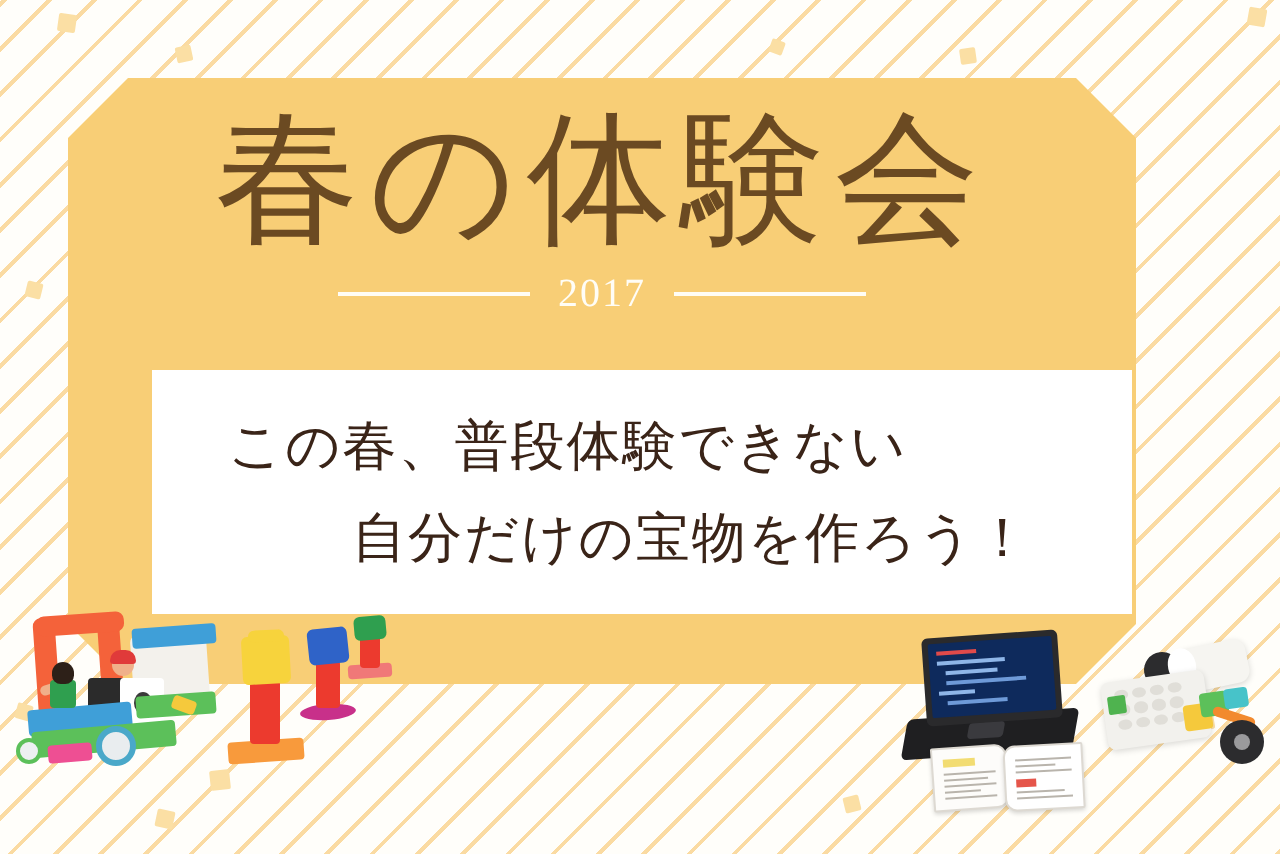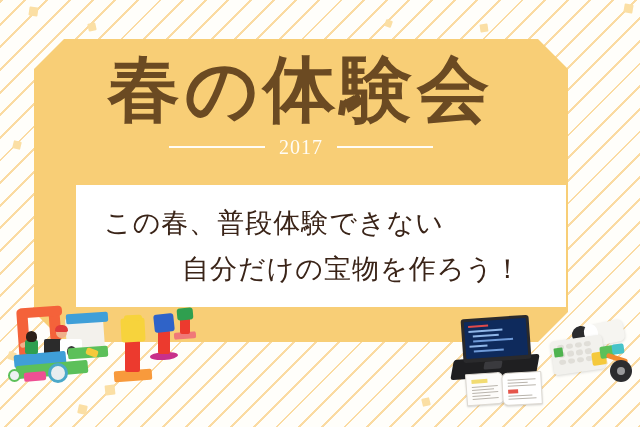--- a/index.html
+++ b/index.html
@@ -68,21 +68,21 @@
     width: 534px;
     text-align: center;
   }
 
   .main-title {
     font-family: "Liberation Serif", "DejaVu Serif", serif;
     font-size: 72px;
     line-height: 84px;
     letter-spacing: 5px;
     color: #6b4a22;
-    font-weight: 700;
+    font-weight: 400;
     white-space: nowrap;
   }
 
   
   .year-row {
     display: flex;
     align-items: center;
     justify-content: center;
     gap: 14px;
     margin-top: 4px;
@@ -106,33 +106,32 @@
     position: absolute;
     left: 76px;
     top: 185px;
     width: 490px;
     height: 122px;
     background: #ffffff;
     display: flex;
     flex-direction: column;
     justify-content: center;
     box-sizing: border-box;
-    padding: 0 28px;
+    padding: 0 38px;
   }
   .message-line {
     font-family: "Liberation Serif", "DejaVu Serif", serif;
     font-size: 27px;
     line-height: 46px;
     color: #3a2418;
     letter-spacing: 1px;
     white-space: nowrap;
   }
   .message-line.indent {
     padding-left: 62px;
-    text-align: center;
   }
 
   
   .photo-lego-machine {
     position: absolute;
     left: 4px;
     top: 303px;
     width: 126px;
     height: 90px;
   }

